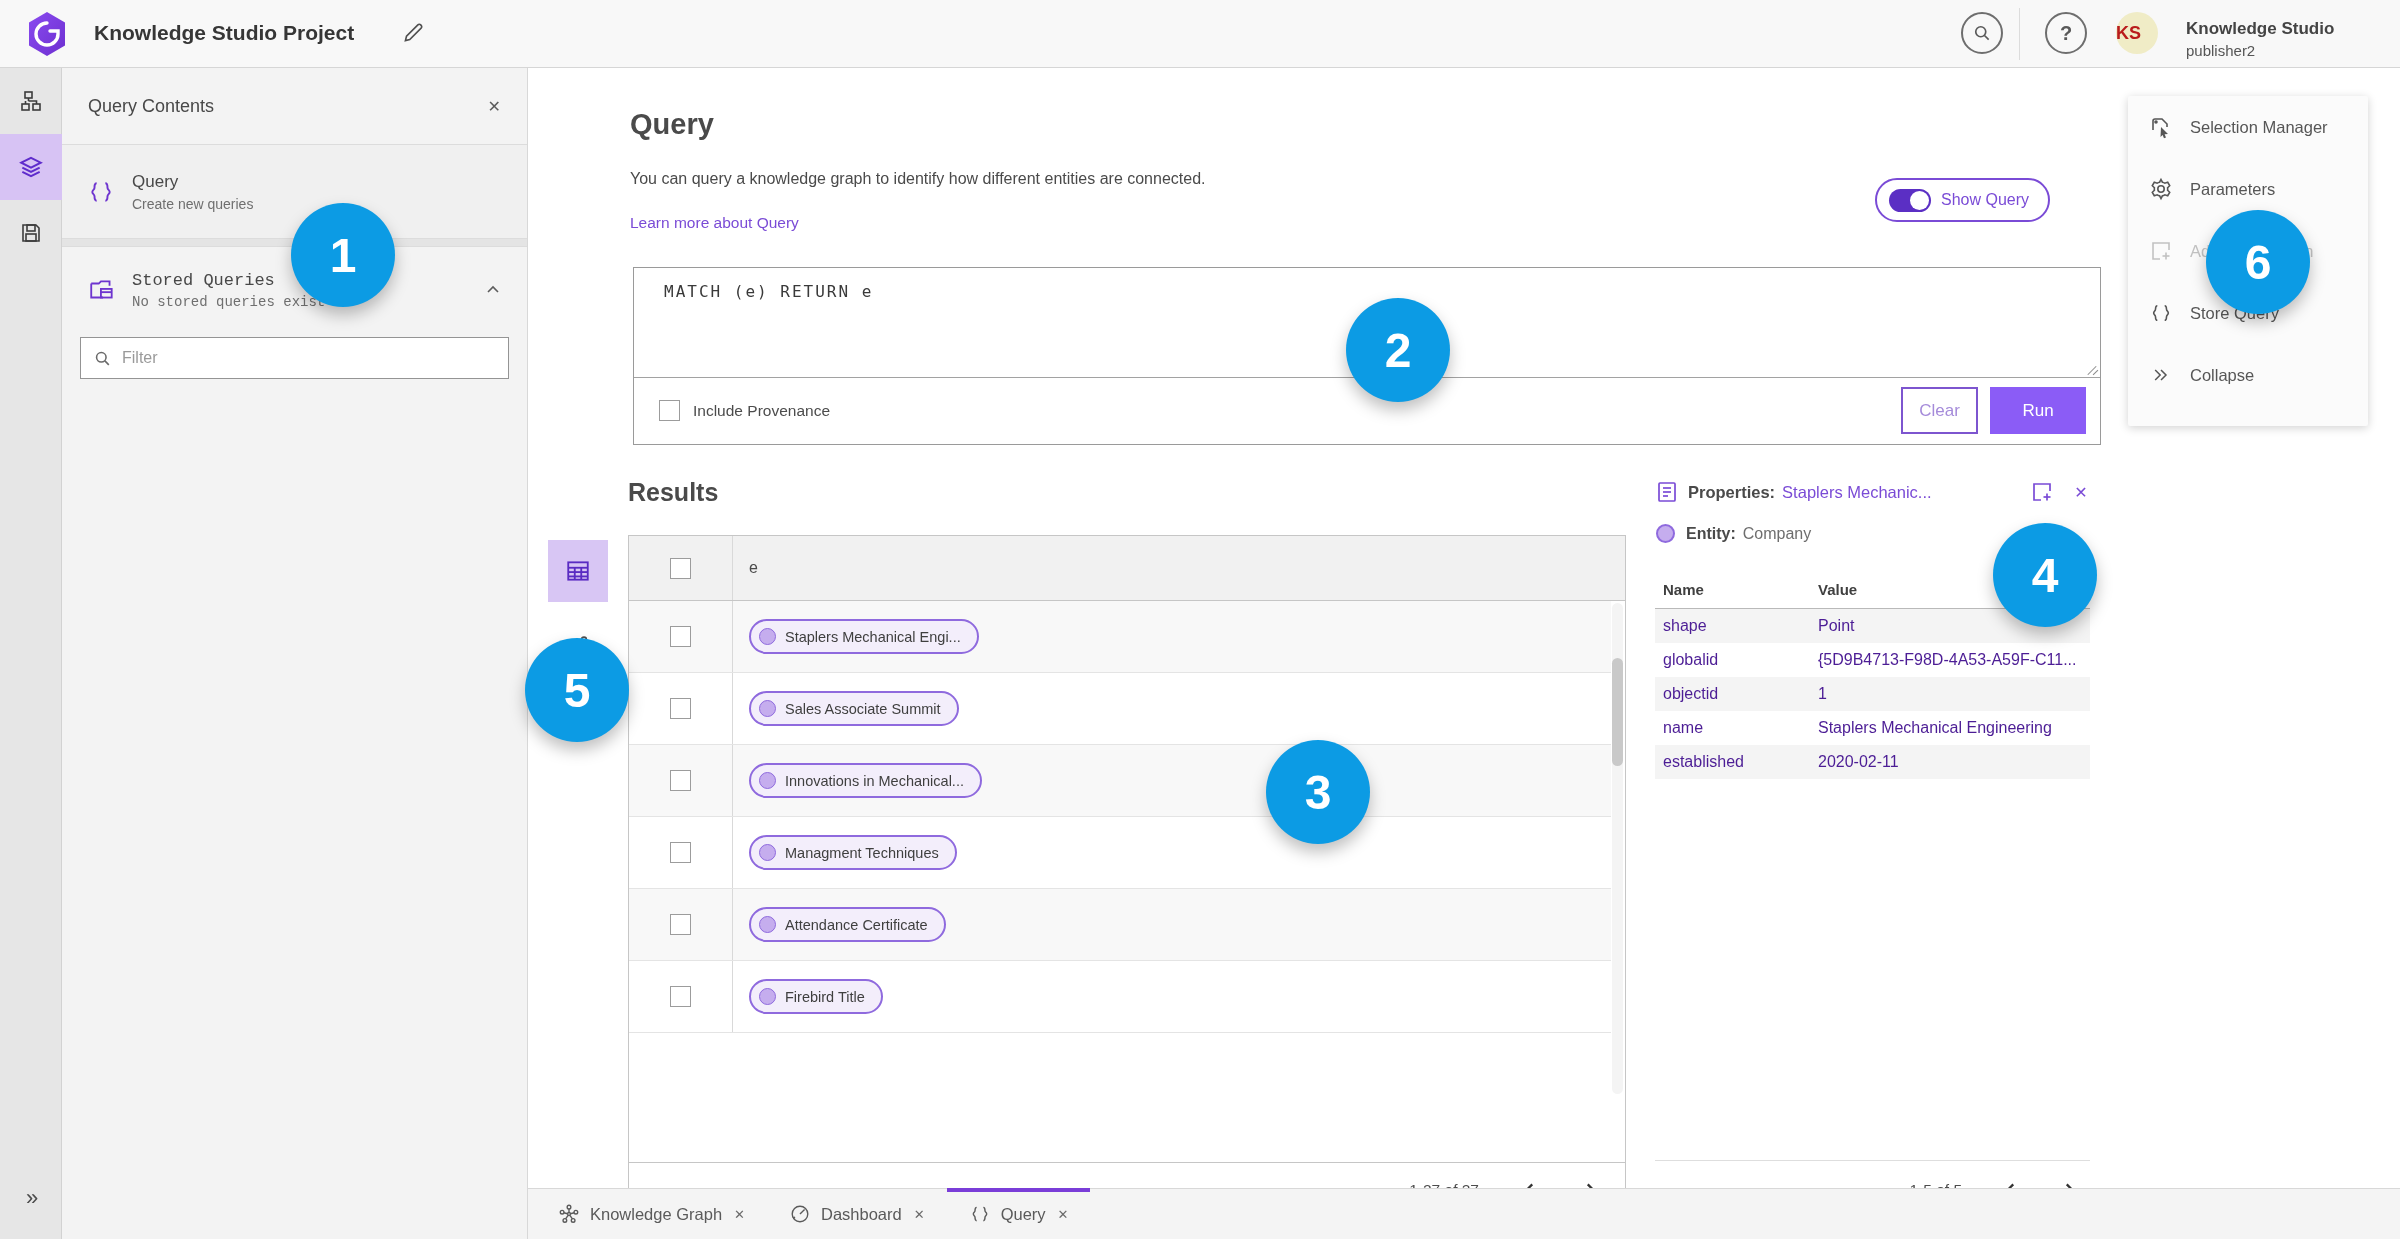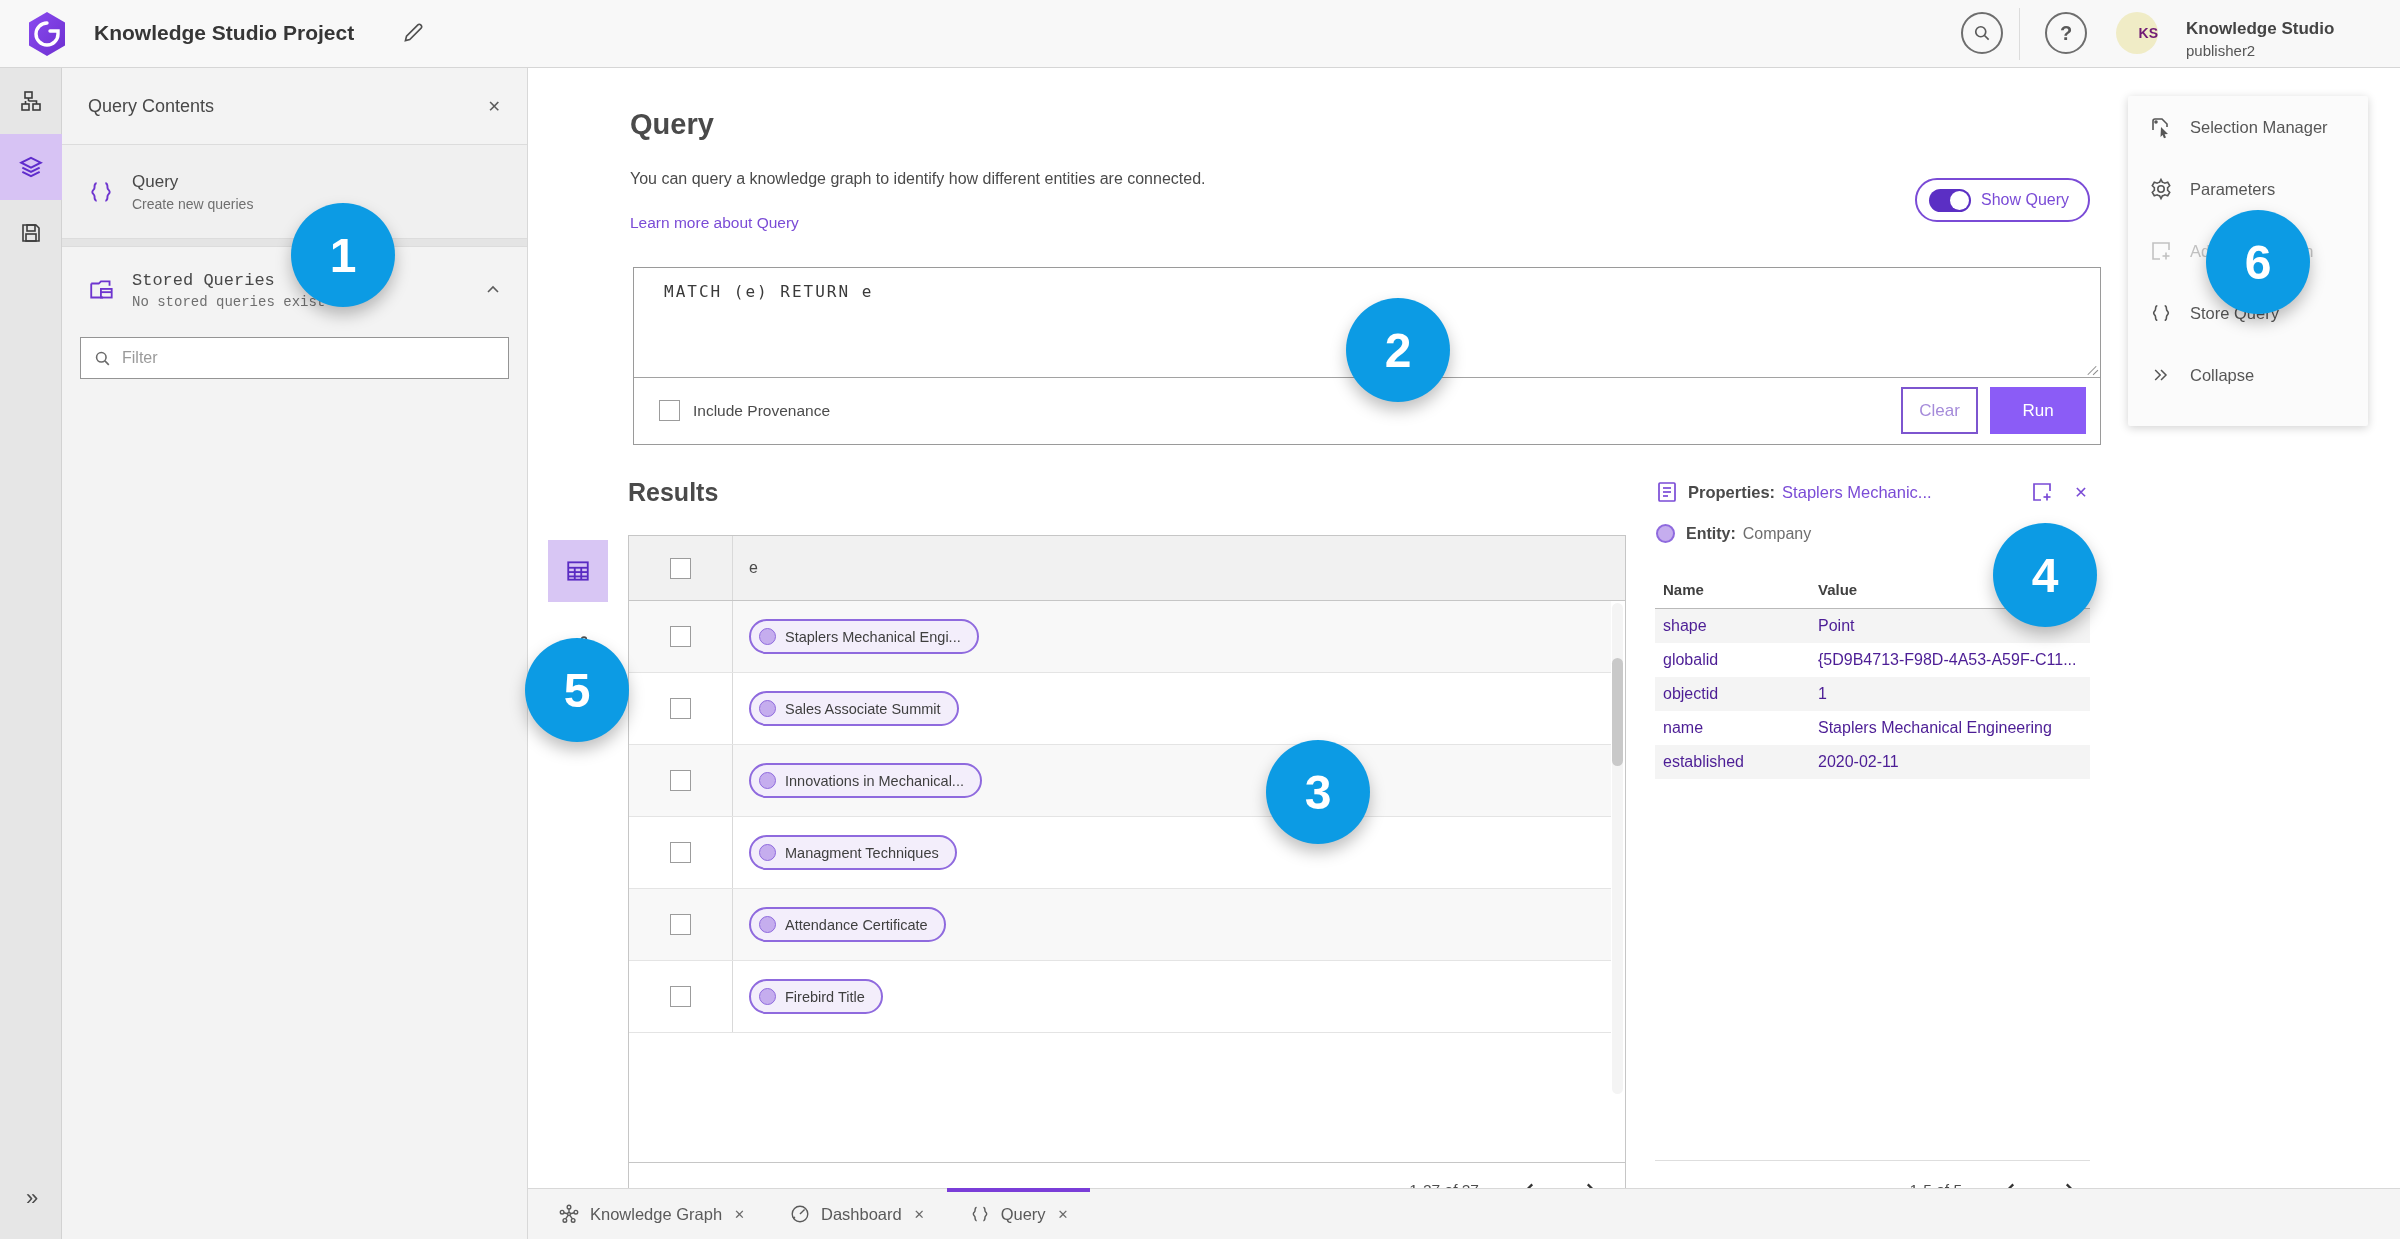--- a/index.html
+++ b/index.html
@@ -7,21 +7,21 @@
 
   
   #topbar { position:absolute; left:0; top:0; width:2400px; height:68px; background:#f8f8f8; border-bottom:1px solid #d6d6d6; z-index:5; }
   #logo { position:absolute; left:26px; top:11px; width:42px; height:46px; }
   #app-title { position:absolute; left:94px; top:21px; font-size:21px; font-weight:700; color:#363636; }
   #title-edit { position:absolute; left:400px; top:20px; width:26px; height:26px; color:#4f4f4f; }
   .circle-btn { position:absolute; top:12px; width:42px; height:42px; border:2px solid #6e6e6e; border-radius:50%; display:flex; align-items:center; justify-content:center; color:#595959; background:transparent; }
   #search-btn { left:1961px; }
   #topbar-divider { position:absolute; left:2019px; top:8px; width:1px; height:52px; background:#dcdcdc; }
   #help-btn { left:2045px; font-size:20px; font-weight:700; }
-  #avatar { position:absolute; left:2116px; top:12px; width:42px; height:42px; border-radius:50%; background:#f0ecc6; display:flex; align-items:center; justify-content:flex-end; font-size:14px; font-weight:700; color:#701a75; }
+  #avatar { position:absolute; left:2116px; top:12px; width:42px; height:42px; border-radius:50%; background:#f0ecc6; display:flex; align-items:center; justify-content:flex-start; font-size:18px; font-weight:700; color:#b91c1c; }
   #user-block { position:absolute; left:2186px; top:18px; line-height:22px; }
   #user-name { font-size:17px; font-weight:700; color:#444; }
   #user-sub { font-size:15px; color:#555; }
 
   
   #rail { position:absolute; left:0; top:68px; width:62px; height:1171px; background:#e6e6e6; border-right:1px solid #d2d2d2; }
   .rail-item { width:62px; height:66px; display:flex; align-items:center; justify-content:center; color:#3c3c3c; }
   .rail-item.selected { background:#d7c3f4; color:#5f2ccc; }
   #rail-expand { position:absolute; left:0; bottom:28px; width:62px; text-align:center; font-size:22px; color:#4c4c4c; letter-spacing:-2px; }
 
@@ -40,21 +40,21 @@
   .pi-sub { font-size:14px; color:#6f6f6f; margin-top:4px; }
   #filter-wrap { margin:4px 18px 0 18px; height:42px; background:#fff; border:1px solid #949494; display:flex; align-items:center; padding:0 12px; }
   #filter-input { border:none; outline:none; font-size:16px; color:#444; margin-left:10px; width:360px; background:transparent; font-family:"Liberation Sans", sans-serif; }
   #filter-input::placeholder { color:#9a9a9a; }
 
   
   #main { position:absolute; left:528px; top:68px; width:1872px; height:1120px; background:#fff; }
   #query-title { position:absolute; left:102px; top:40px; font-size:29px; font-weight:700; color:#4a4a4a; }
   #query-desc { position:absolute; left:102px; top:102px; font-size:16px; color:#4a4a4a; }
   #learn-link { position:absolute; left:102px; top:146px; font-size:15.5px; color:#7a4bd6; text-decoration:none; }
-  #show-query-pill { position:absolute; left:1387px; top:110px; width:175px; height:44px; border:2px solid #7a4bd6; border-radius:22px; display:flex; align-items:center; padding:0 12px; }
+  #show-query-pill { position:absolute; left:1347px; top:110px; width:175px; height:44px; border:2px solid #7a4bd6; border-radius:22px; display:flex; align-items:center; padding:0 12px; }
   #toggle-track { width:42px; height:23px; background:#5b2fc4; border-radius:12px; position:relative; flex:none; }
   #toggle-knob { position:absolute; right:2px; top:2px; width:19px; height:19px; border-radius:50%; background:#fff; }
   #show-query-label { font-size:16px; color:#7a4bd6; margin-left:10px; }
   #query-box { position:absolute; left:105px; top:199px; width:1468px; height:178px; border:1px solid #9a9a9a; background:#fff; }
   #query-editor { position:absolute; left:0; top:0; right:0; height:110px; border-bottom:1px solid #a2a2a2; font-family:"DejaVu Sans Mono", monospace; font-size:16px; color:#3a3a3a; padding:14px 0 0 30px; letter-spacing:2px; }
   #resize-handle { position:absolute; right:2px; top:96px; width:12px; height:12px; }
   #resize-handle:before { content:""; position:absolute; right:0; top:6px; width:12px; height:1px; background:#8a8a8a; transform:rotate(-45deg); }
   #resize-handle:after { content:""; position:absolute; right:-1px; top:8px; width:7px; height:1px; background:#8a8a8a; transform:rotate(-45deg); }
   #query-actions { position:absolute; left:0; bottom:0; right:0; height:67px; display:flex; align-items:center; padding:0 14px 0 25px; }
   .checkbox { width:21px; height:21px; border:1.5px solid #9c9c9c; background:#fff; flex:none; }

